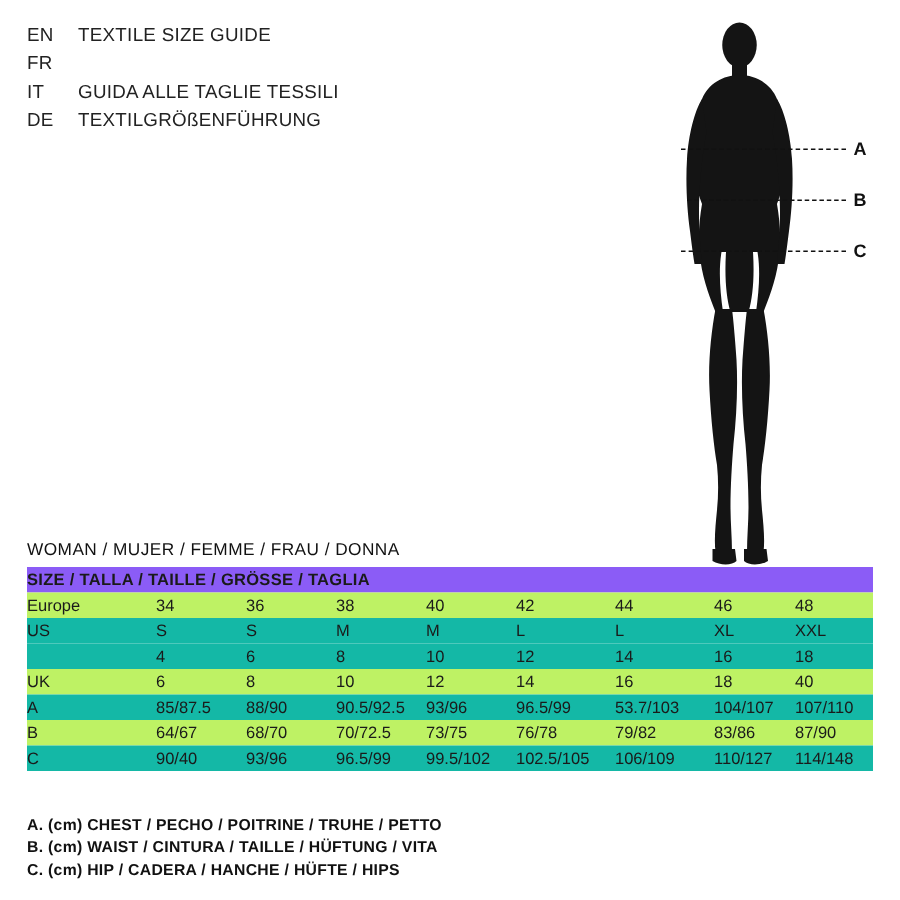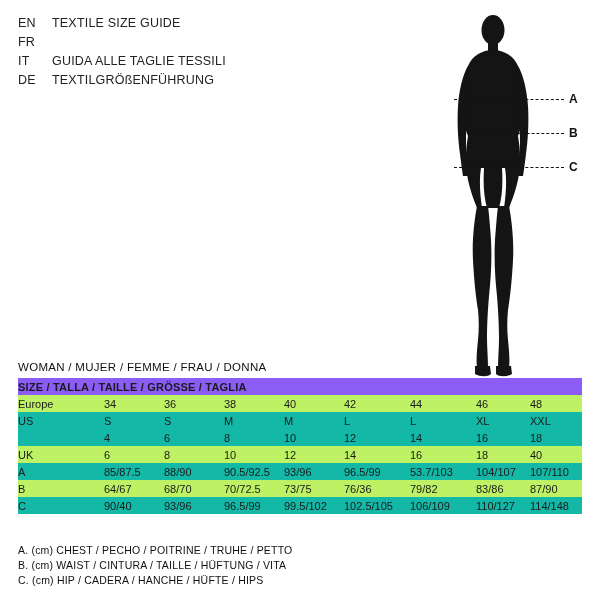--- a/index.html
+++ b/index.html
@@ -122,21 +122,21 @@
 
   
   .notes {
     position: absolute;
     left: 18px;
     top: 543px;
     width: 560px;
   }
   .note {
     font-size: 10.5px;
-    font-weight: normal;
+    font-weight: bold;
     letter-spacing: 0.2px;
     color: #111;
     height: 15px;
     line-height: 15px;
   }
 </style>
 </head>
 <body>
 
 <div class="page">
@@ -313,21 +313,21 @@
           <td class="cell-val">104/107</td>
           <td class="cell-val">107/110</td>
         </tr>
 
         <tr class="row-light">
           <td class="cell-label">B</td>
           <td class="cell-val">64/67</td>
           <td class="cell-val">68/70</td>
           <td class="cell-val">70/72.5</td>
           <td class="cell-val">73/75</td>
-          <td class="cell-val">76/36</td>
+          <td class="cell-val">76/78</td>
           <td class="cell-val">79/82</td>
           <td class="cell-val">83/86</td>
           <td class="cell-val">87/90</td>
         </tr>
 
         <tr class="row-dark">
           <td class="cell-label">C</td>
           <td class="cell-val">90/40</td>
           <td class="cell-val">93/96</td>
           <td class="cell-val">96.5/99</td>

